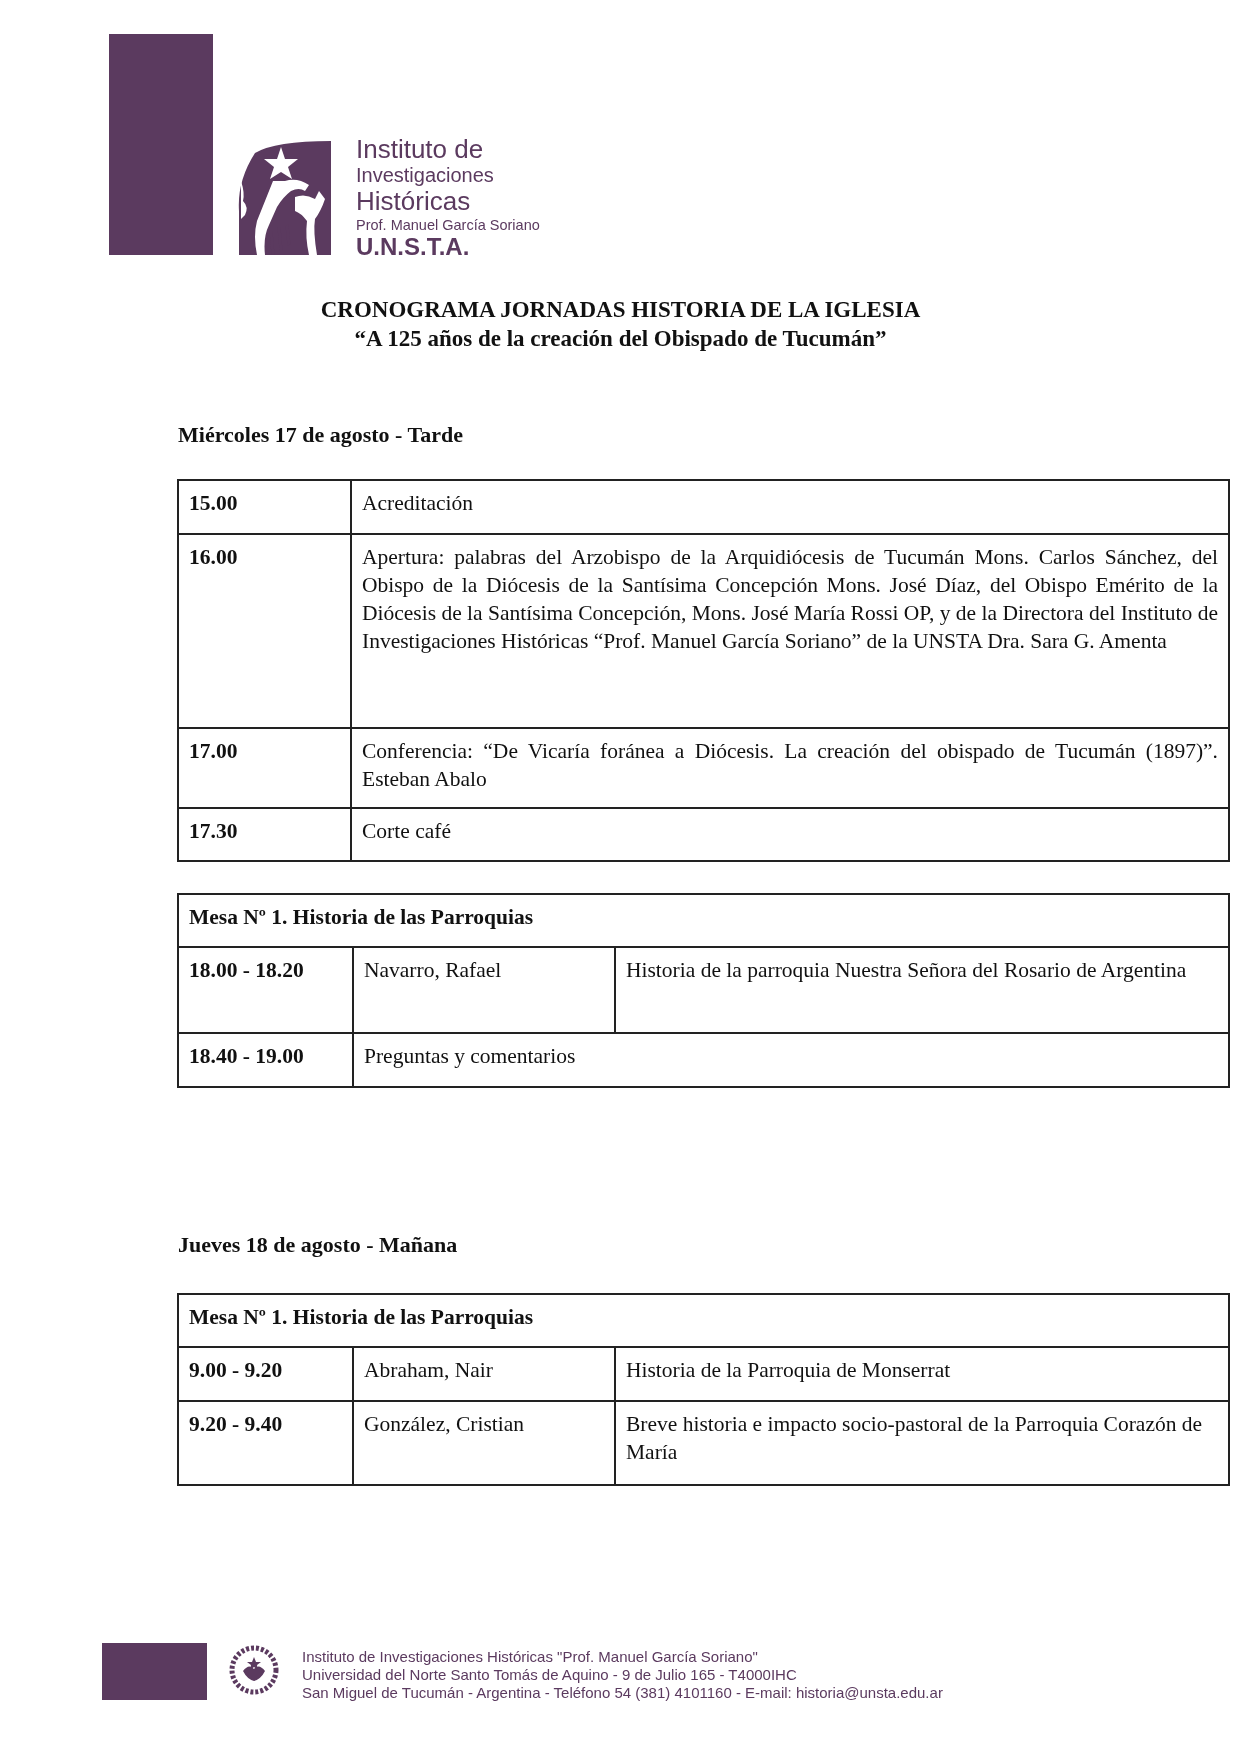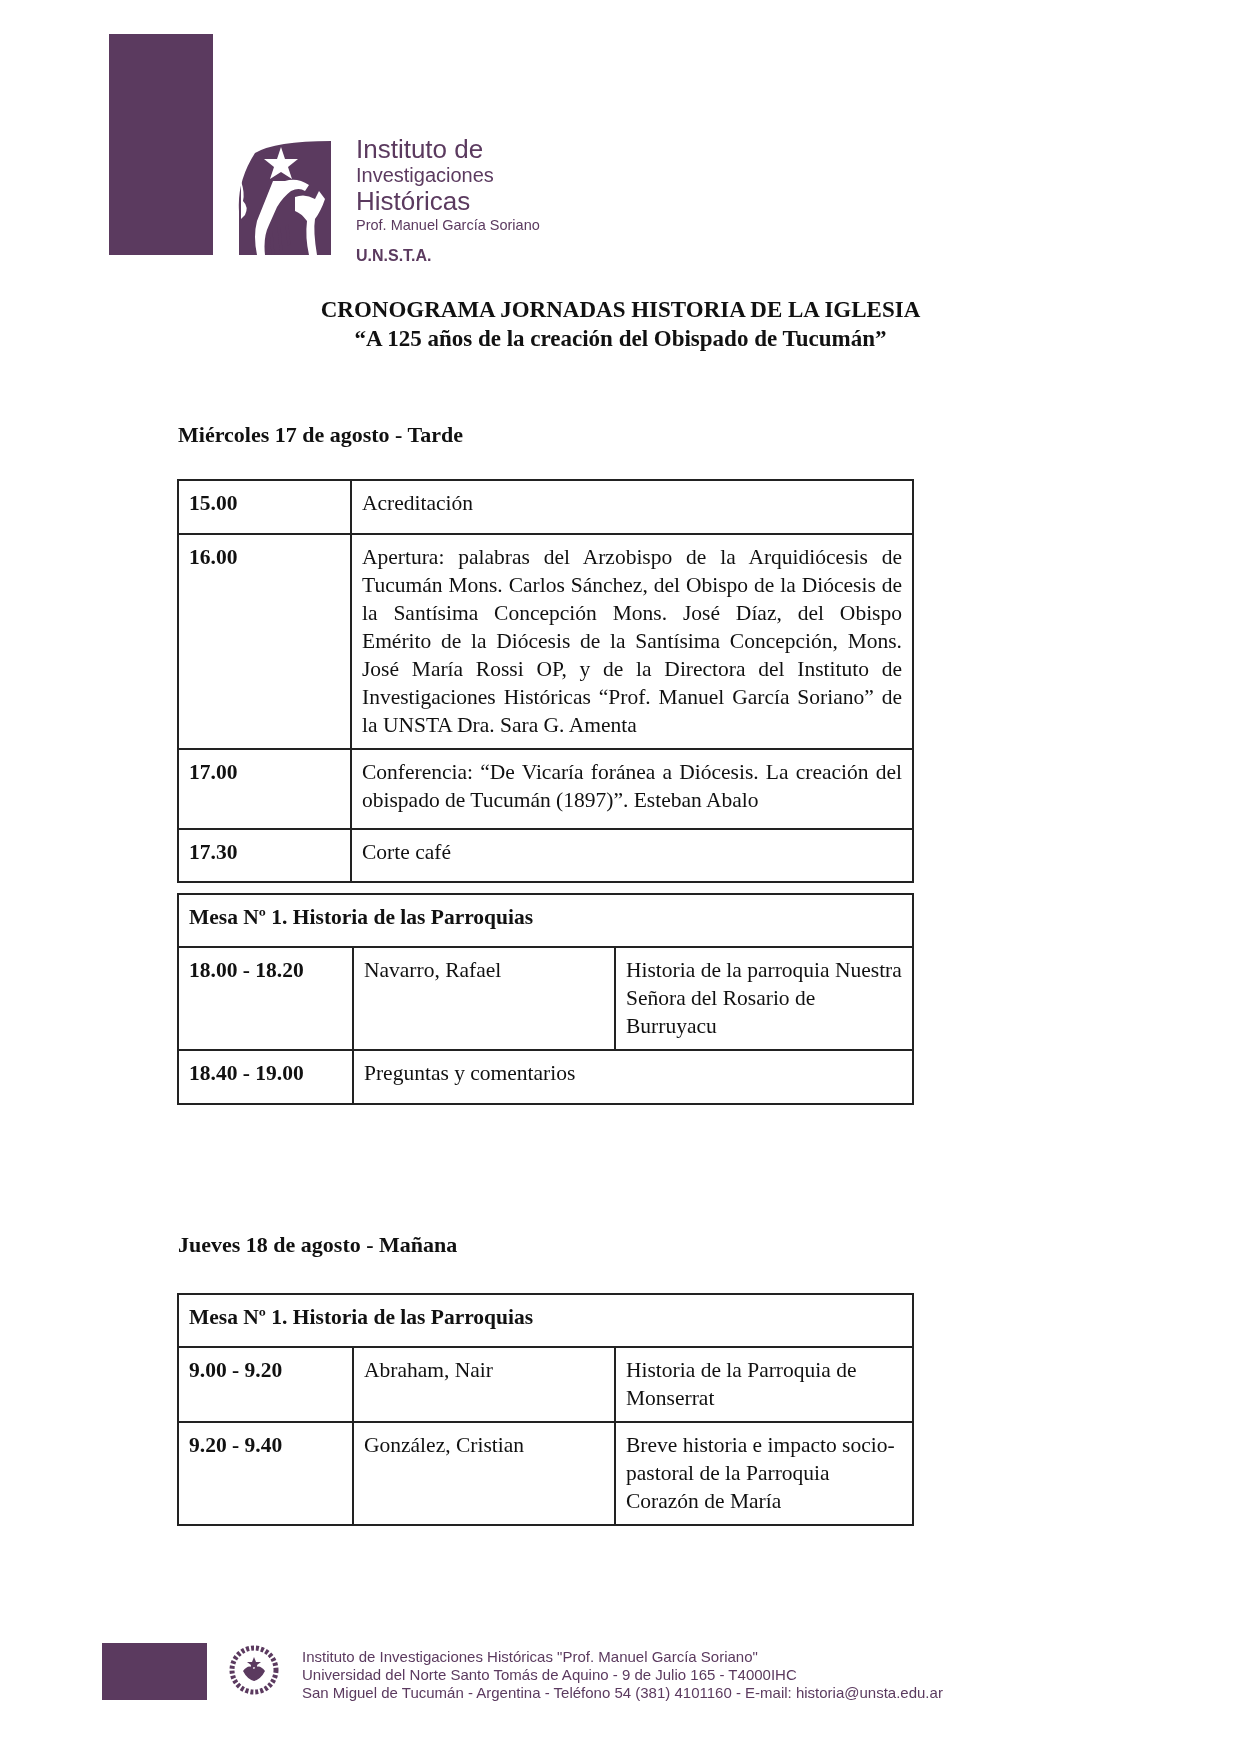--- a/index.html
+++ b/index.html
@@ -3,21 +3,21 @@
 <meta charset="utf-8">
 <style>
   html, body { margin: 0; padding: 0; background: #ffffff; }
   body { width: 1241px; height: 1755px; position: relative; overflow: hidden;
          font-family: "Liberation Serif", "DejaVu Serif", serif; color: #111; }
   .abs { position: absolute; }
   .purple { background: #5b3a5f; }
   .logo-text { font-family: "Liberation Sans", "DejaVu Sans", sans-serif; color: #5b3a5f; }
   .title { left: 0; width: 1241px; text-align: center; font-size: 23px; font-weight: bold; }
   .day { left: 178px; font-size: 22px; font-weight: bold; }
-  table.sched { position: absolute; left: 177px; width: 737px; border-collapse: collapse;
+  table.sched { position: absolute; left: 177px; width: 1053px; border-collapse: collapse;
                 table-layout: fixed; font-size: 21.5px; line-height: 28px; }
   table.sched td { border: 2px solid #222; vertical-align: top; padding: 8px 10px 9px 10px; }
   td.time { font-weight: bold; }
   td.just { text-align: justify; text-align-last: left; }
   td.head { font-weight: bold; }
   .footer-text { font-family: "Liberation Sans", "DejaVu Sans", sans-serif; color: #5b3a5f;
                  font-size: 15px; line-height: 18px; }
 </style>
 </head>
 <body>
@@ -32,21 +32,21 @@
     <path d="M60 56 Q70 52 80 58 L84 50 L90 58 Q86 70 80 78 Q78 90 82 114 L74 114 Q70 96 72 80 Q66 72 60 70 Z" fill="#fff"></path>
     <path d="M6 40 Q10 52 8 60 Q14 66 10 74 L6 78 Z" fill="#fff"></path>
     <path d="M36 90 L38 114 M44 86 L46 110 M52 84 L54 104" stroke="#5b3a5f" stroke-width="3"></path>
   </svg>
 </div>
 
 <div class="abs logo-text" style="left:356px; top:136px; font-size:26px; line-height:26px;">Instituto de</div>
 <div class="abs logo-text" style="left:356px; top:162px; font-size:20px; line-height:26px;">Investigaciones</div>
 <div class="abs logo-text" style="left:356px; top:188px; font-size:26px; line-height:26px;">Históricas</div>
 <div class="abs logo-text" style="left:356px; top:217px; font-size:14.5px; line-height:16px;">Prof. Manuel García Soriano</div>
-<div class="abs logo-text" style="left:356px; top:246px; font-size:16px; line-height:20px; font-weight:bold;">U.N.S.T.A.</div>
+<div class="abs logo-text" style="left:356px; top:237px; font-size:24px; line-height:20px; font-weight:bold;">U.N.S.T.A.</div>
 
 <div class="abs title" style="top:297px;">CRONOGRAMA JORNADAS HISTORIA DE LA IGLESIA</div>
 <div class="abs title" style="top:326px;">“A 125 años de la creación del Obispado de Tucumán”</div>
 
 <div class="abs day" style="top:422px;">Miércoles 17 de agosto - Tarde</div>
 
 <table class="sched" style="top:479px;">
   <colgroup>
       <col style="width:173px">
       <col>
@@ -77,21 +77,21 @@
       <col style="width:262px">
       <col>
     </colgroup>
   <tbody>
       <tr style="height:53px;">
     <td colspan="3" class="head">Mesa Nº 1. Historia de las Parroquias</td>
   </tr>
   <tr style="height:86px;">
     <td class="time">18.00 - 18.20</td>
     <td>Navarro, Rafael</td>
-    <td>Historia de la parroquia Nuestra Señora del Rosario de Burruyacu</td>
+    <td>Historia de la parroquia Nuestra Señora del Rosario de Argentina</td>
   </tr>
   <tr style="height:54px;">
     <td class="time">18.40 - 19.00</td>
     <td colspan="2">Preguntas y comentarios</td>
   </tr>
 </tbody>
   </table>
 
 <div class="abs day" style="top:1232px;">Jueves 18 de agosto - Mañana</div>
 

